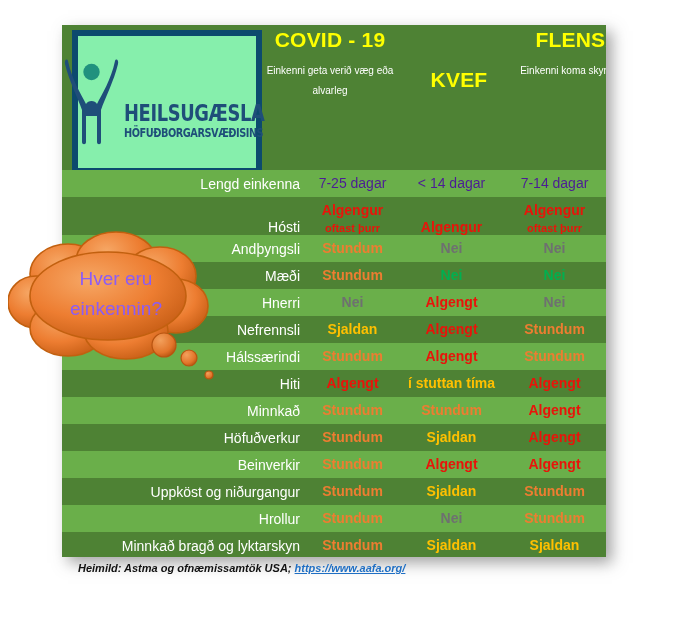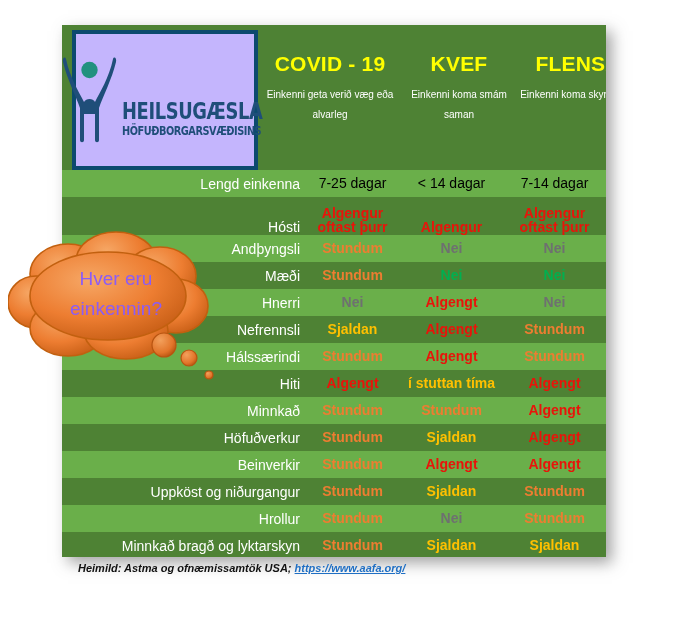--- a/index.html
+++ b/index.html
@@ -31,22 +31,22 @@
   #header {
     position: relative;
     height: 145px;
   }
   #logo-box {
     position: absolute;
     left: 10px;
     top: 5px;
     width: 178px;
     height: 132px;
-    background: #c4b5fd;
-    border: 4px solid #0c4a6e;
+    background: #86efac;
+    border: 6px solid #0c4a6e;
     display: flex;
     align-items: center;
     justify-content: center;
   }
   #logo-inner {
     display: flex;
     align-items: flex-end;
     gap: 2px;
     transform: translateY(2px);
   }
@@ -73,39 +73,39 @@
     font-size: 10.5px;
     letter-spacing: -0.5px;
     color: #1F4E79;
     transform: scaleY(1.2) scaleX(0.93);
     transform-origin: left bottom;
     margin-top: 3px;
   }
 
   .col-head {
     position: absolute;
-    top: 24px;
+    top: 0;
     text-align: center;
   }
   .col-head .title {
     color: #FFFF00;
     font-weight: bold;
     font-size: 21px;
     letter-spacing: 0.2px;
     line-height: 30px;
     white-space: nowrap;
   }
   .col-head .desc {
     color: #ffffff;
     font-size: 10px;
     line-height: 20px;
     margin-top: 6px;
   }
   #head-covid { left: 198px; width: 140px; }
-  #head-kvef  { left: 338px; width: 118px; }
+  #head-kvef  { left: 338px; width: 118px; margin-top: 40px; }
   #head-flensa{ left: 456px; width: 120px; }
 
   
   #table { position: relative; }
   .row {
     display: flex;
     align-items: center;
     height: 27px;
   }
   .row.light { background: #6AAF4A; }
@@ -124,31 +124,31 @@
   .cell-val {
     text-align: center;
     box-sizing: border-box;
     font-size: 14px;
     line-height: 1.05;
   }
   .c1 { width: 95px; }
   .c2 { width: 103px; }
   .c3 { width: 103px; }
 
-  .v-plain  { color: #000000; font-weight: normal; }
+  .v-plain  { color: #4c1d95; font-weight: normal; }
   .v-red    { color: #E8140A; font-weight: bold; }
   .v-orange { color: #ED7D31; font-weight: bold; }
   .v-yellow { color: #FFC000; font-weight: bold; }
   .v-grey   { color: #6E7070; font-weight: bold; }
   .v-green  { color: #00B050; font-weight: bold; }
   .sub {
     display: block;
-    font-size: 14px;
-    font-weight: bold;
-    margin-top: 0;
+    font-size: 11px;
+    font-weight: bold;
+    margin-top: 6px;
   }
 
   
   #footer {
     position: absolute;
     left: 78px;
     top: 562px;
     font-size: 11px;
     font-style: italic;
     font-weight: bold;
@@ -204,21 +204,20 @@
         </span>
       </div>
     </div>
 
     <div class="col-head" id="head-covid">
       <div class="title">COVID - 19</div>
       <div class="desc">Einkenni geta verið væg eða alvarleg</div>
     </div>
     <div class="col-head" id="head-kvef">
       <div class="title">KVEF</div>
-      <div class="desc">Einkenni koma smám saman</div>
     </div>
     <div class="col-head" id="head-flensa">
       <div class="title">FLENSA</div>
       <div class="desc">Einkenni koma skyndilega</div>
     </div>
   </div>
 
   <div id="table">
       <div class="row light">
         <div class="cell-label">Lengd einkenna</div>

